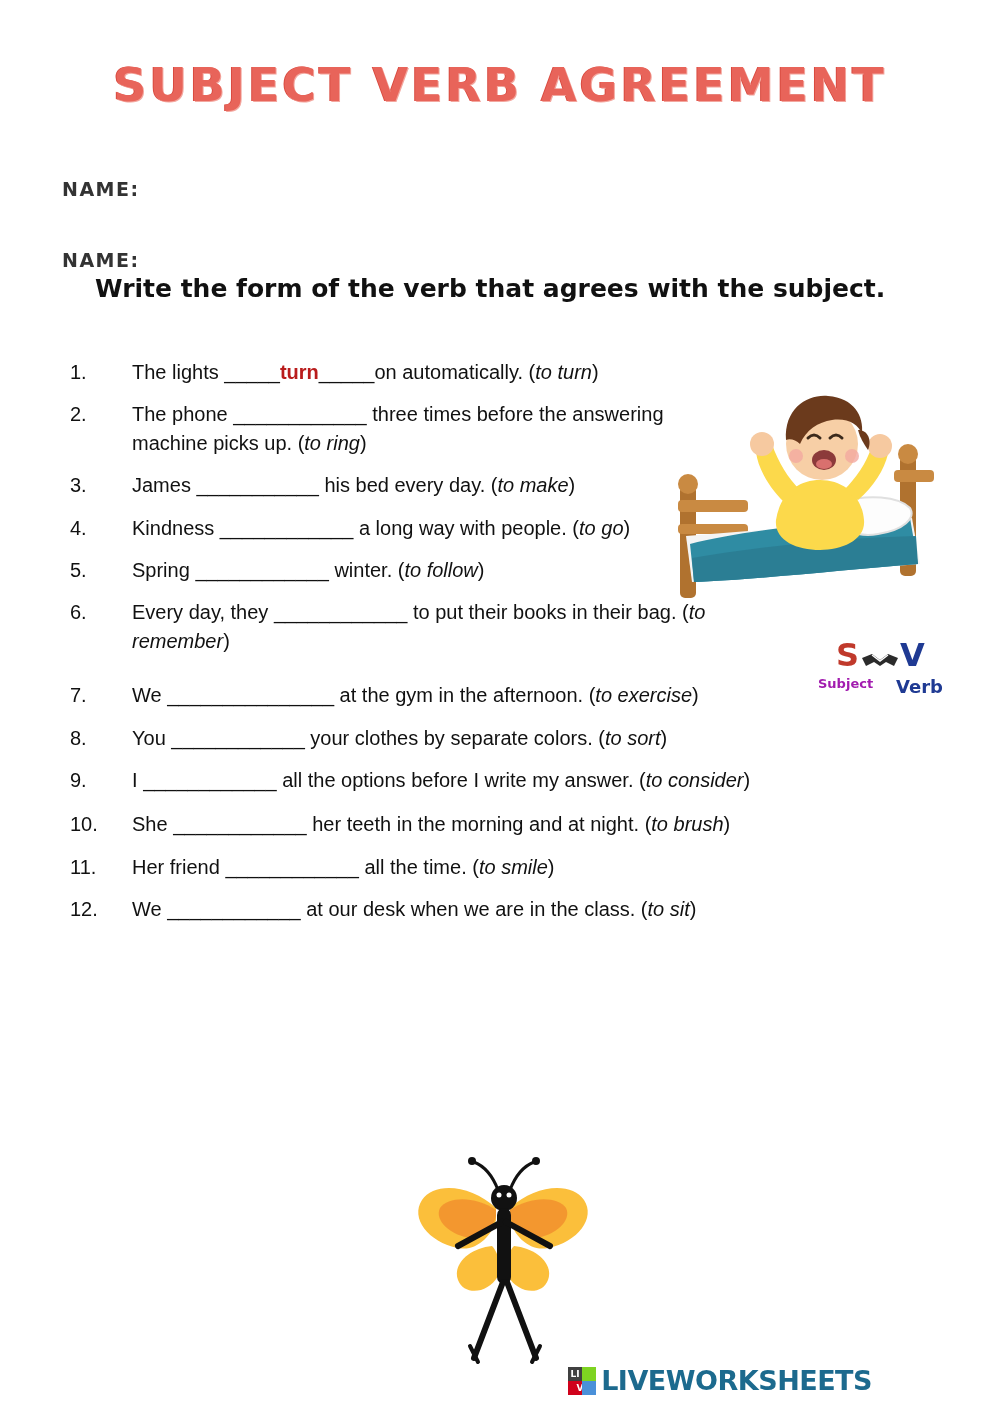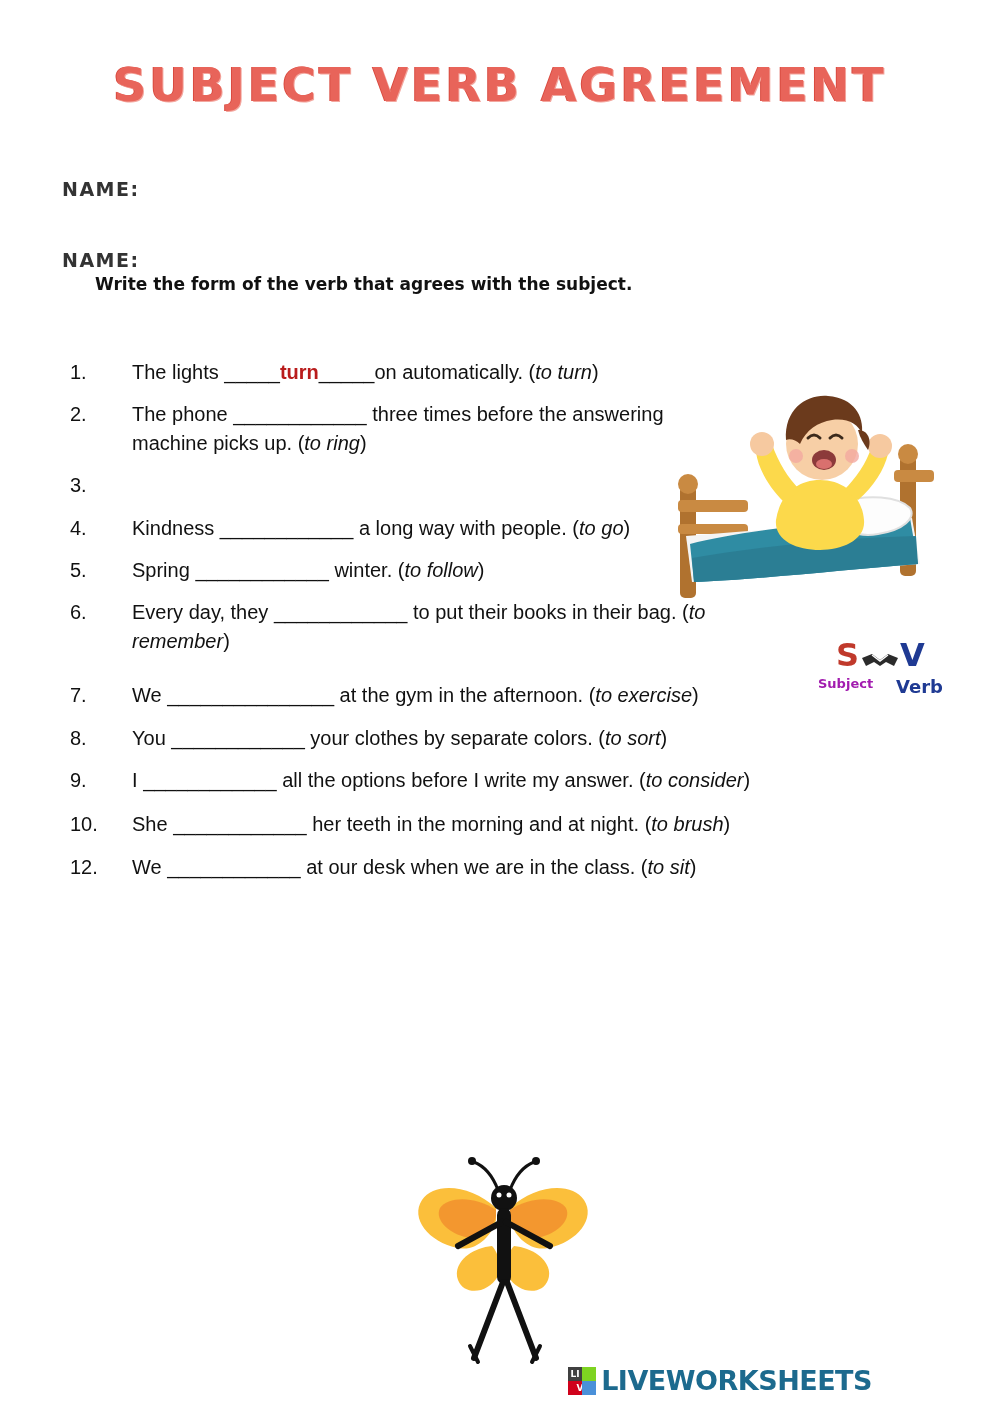--- a/index.html
+++ b/index.html
@@ -49,21 +49,21 @@
   #date-label { top: 178px; }
   #name-label { top: 229px; margin-top: 20px; }
 
   
   .instruction {
     position: absolute;
     top: 274px;
     left: 95px;
     font-family: "DejaVu Sans", sans-serif;
     font-weight: bold;
-    font-size: 17px;
+    font-size: 25px;
     color: #111111;
   }
 
   
   .questions {
     position: absolute;
     top: 358px;
     left: 70px;
     width: 880px;
   }
@@ -274,20 +274,21 @@
       <div class="q-text"><span>The lights </span><span class="blank">_____</span><span class="answer">turn</span><span class="blank">_____</span><span>on automatically. (</span><i>to turn</i><span>)</span></div>
     </div>
 
     <div class="q-row narrow">
       <div class="q-num">2.</div>
       <div class="q-text"><span>The phone </span><span class="blank">____________</span><span> three times before the answering machine picks up. (</span><i>to ring</i><span>)</span></div>
     </div>
 
     <div class="q-row narrow">
       <div class="q-num">3.</div>
+      <div class="q-text"><span>James </span><span class="blank">___________</span><span> his bed every day. (</span><i>to make</i><span>)</span></div>
     </div>
 
     <div class="q-row narrow">
       <div class="q-num">4.</div>
       <div class="q-text"><span>Kindness </span><span class="blank">____________</span><span> a long way with people. (</span><i>to go</i><span>)</span></div>
     </div>
 
     <div class="q-row narrow">
       <div class="q-num">5.</div>
       <div class="q-text"><span>Spring </span><span class="blank">____________</span><span> winter. (</span><i>to follow</i><span>)</span></div>
@@ -311,20 +312,24 @@
     <div class="q-row" style="margin-top:14px;">
       <div class="q-num">9.</div>
       <div class="q-text"><span>I </span><span class="blank">____________</span><span> all the options before I write my answer. (</span><i>to consider</i><span>)</span></div>
     </div>
 
     <div class="q-row" style="margin-top:16px;">
       <div class="q-num">10.</div>
       <div class="q-text"><span>She </span><span class="blank">____________</span><span> her teeth in the morning and at night. (</span><i>to brush</i><span>)</span></div>
     </div>
 
+    <div class="q-row" style="margin-top:14px;">
+      <div class="q-num">11.</div>
+      <div class="q-text"><span>Her friend </span><span class="blank">____________</span><span> all the time. (</span><i>to smile</i><span>)</span></div>
+    </div>
 
     <div class="q-row" style="margin-top:14px;">
       <div class="q-num">12.</div>
       <div class="q-text"><span>We </span><span class="blank">____________</span><span> at our desk when we are in the class. (</span><i>to sit</i><span>)</span></div>
     </div>
 
   </div>
 
   <div class="butterfly">
     <svg width="210" height="215" viewBox="0 0 210 215" xmlns="http://www.w3.org/2000/svg">

